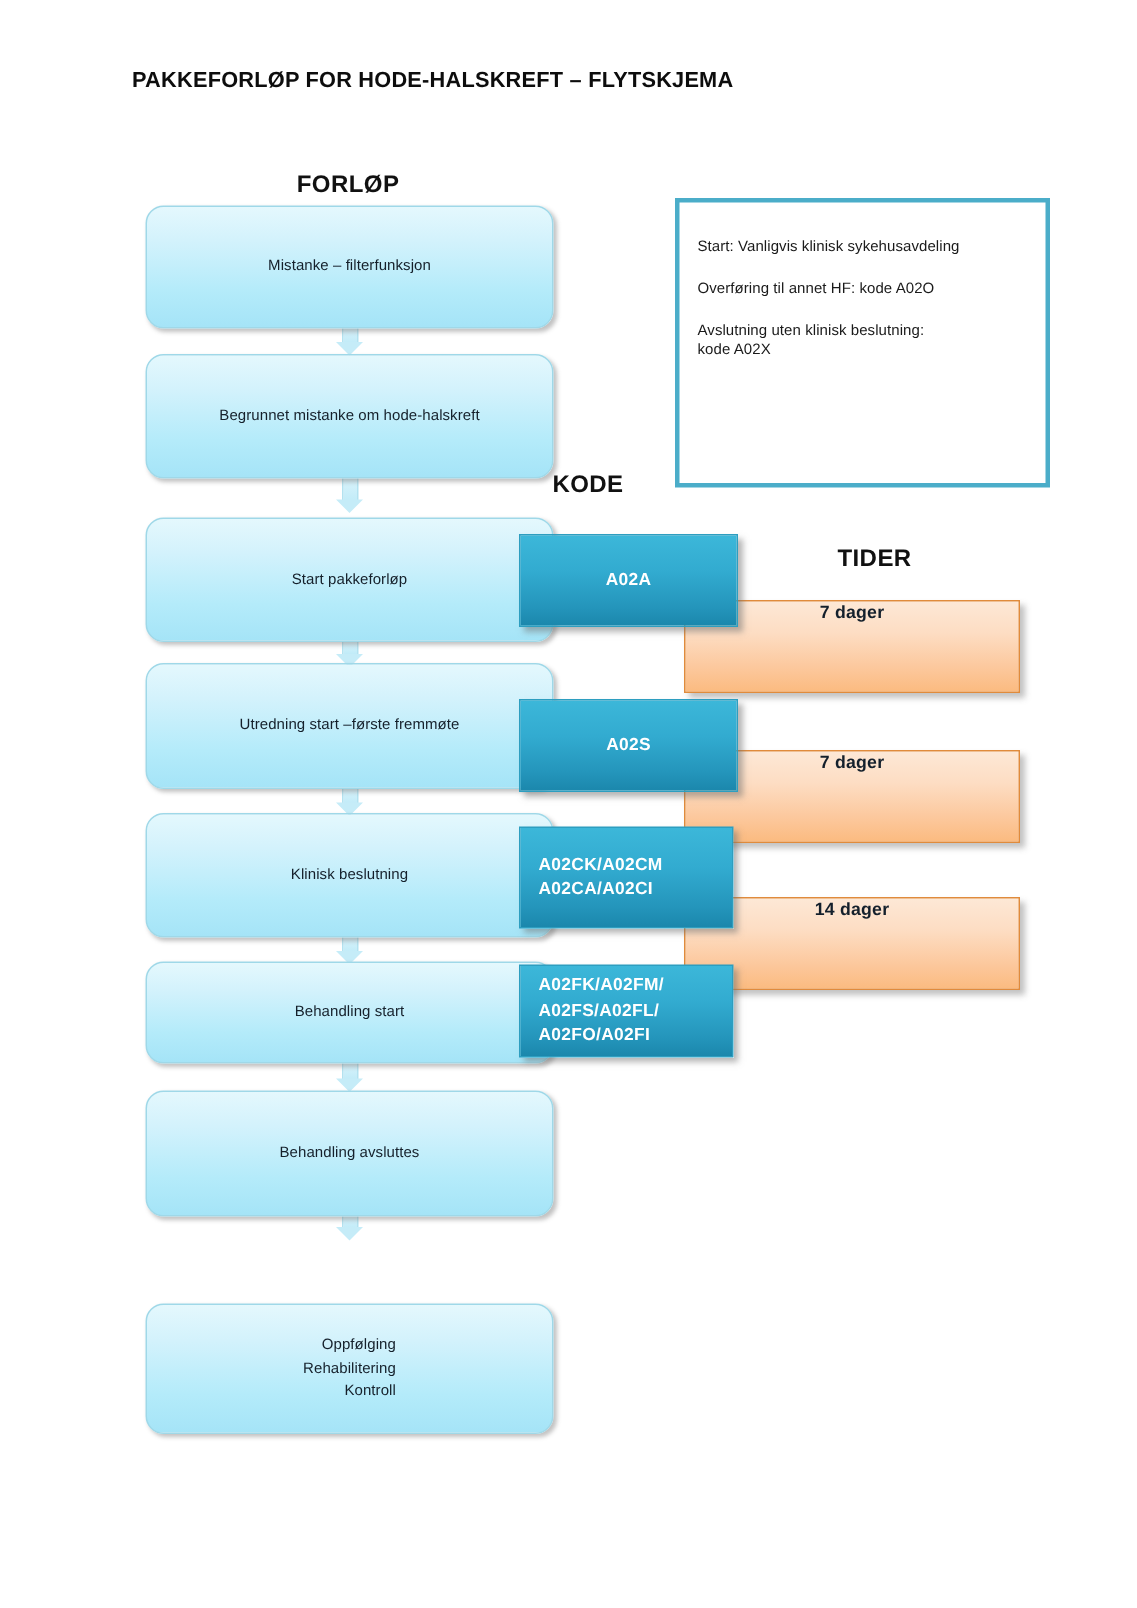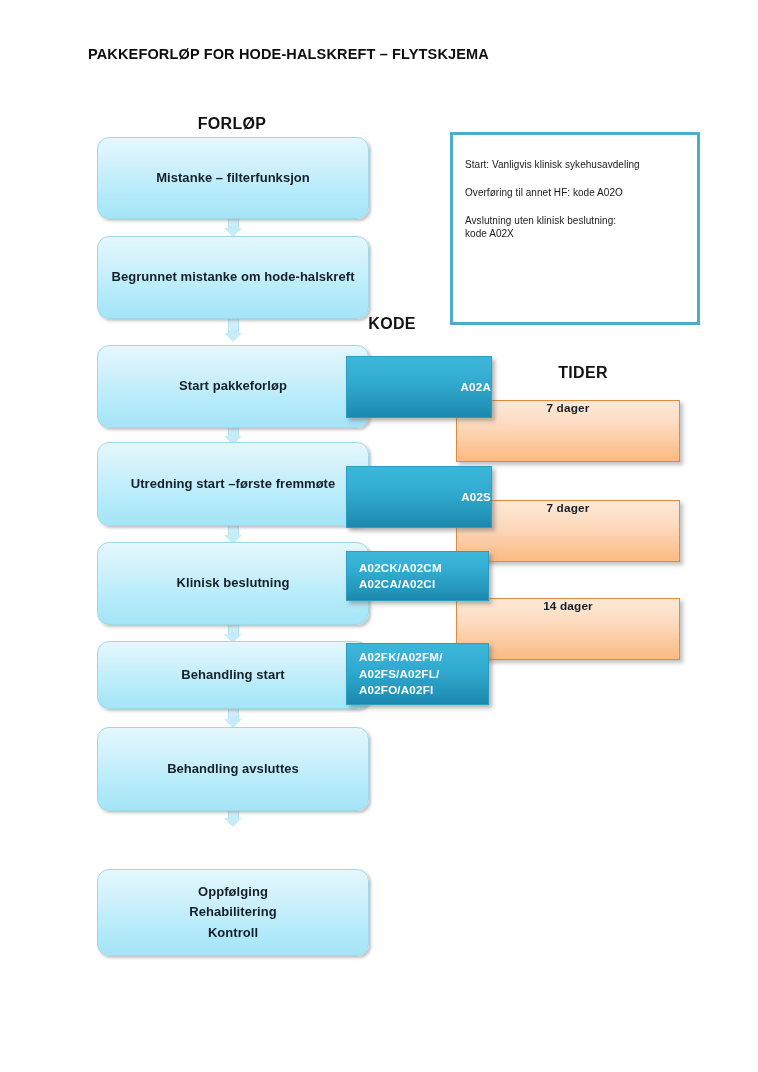--- a/index.html
+++ b/index.html
@@ -49,24 +49,24 @@
     border: 1px solid #9fd8e8;
     border-radius: 12px;
     background: linear-gradient(to bottom, #e4f8fd 0%, #d3f2fc 28%, #b4ebfa 70%, #a5e4f7 100%);
     box-shadow: 2px 2px 3px rgba(120,120,120,0.45);
     display: flex;
     align-items: center;
     justify-content: center;
     z-index: 3;
   }
   .flow-label {
-    font-size: 13px;
-    font-weight: bold;
+    font-size: 10px;
+    font-weight: normal;
     color: #15202b;
-    text-align: center;
+    text-align: right;
     line-height: 1.55;
     letter-spacing: 0.05px;
   }
 
   #flow-1 { top: 137px; height: 82px; }
   #flow-2 { top: 236px; height: 83px; }
   #flow-3 { top: 345px; height: 83px; }
   #flow-4 { top: 442px; height: 84px; }
   #flow-5 { top: 542px; height: 83px; }
   #flow-6 { top: 641px; height: 68px; }
@@ -119,28 +119,28 @@
     align-items: center;
     z-index: 6;
   }
   .code-label {
     font-size: 11.6px;
     font-weight: bold;
     color: #ffffff;
     line-height: 1.42;
     letter-spacing: 0.2px;
   }
-  .code-box.centered { justify-content: flex-end; }
+  .code-box.centered { justify-content: center; }
   .code-box.centered .code-label { text-align: center; }
   .code-box.leftal { justify-content: flex-start; padding-left: 12px; }
   .code-box.leftal .code-label { text-align: left; }
 
   #code-1 { top: 356px; left: 346px; width: 146px; height: 62px; }
   #code-2 { top: 452px; left: 346px; width: 146px; height: 62px; margin-top: 14px; }
-  #code-3 { top: 551px; left: 346px; width: 143px; height: 50px; }
+  #code-3 { top: 551px; left: 346px; width: 143px; height: 68px; }
   #code-4 { top: 643px; left: 346px; width: 143px; height: 62px; }
 
   
   .time-box {
     position: absolute;
     left: 456px;
     width: 224px;
     height: 62px;
     border: 1px solid #e08b3c;
     background: linear-gradient(to bottom, #fde8d6 0%, #fdddc3 35%, #fcc79b 75%, #fbbb80 100%);

